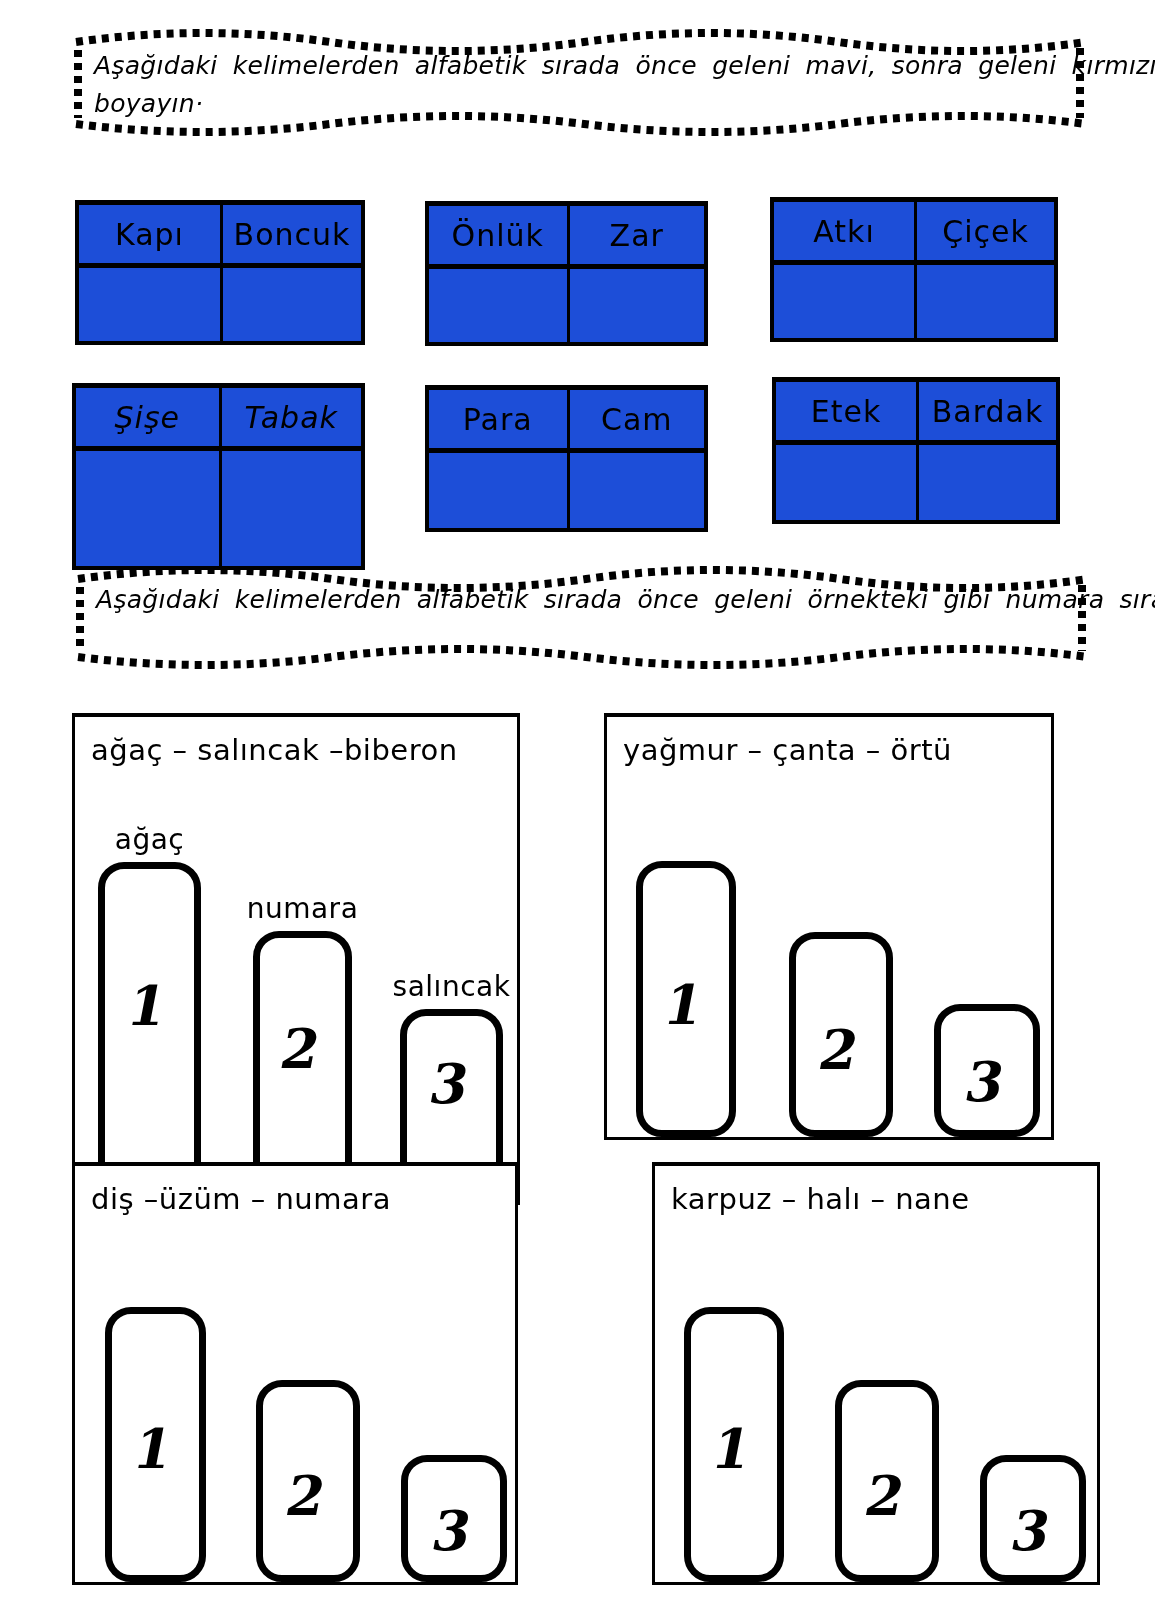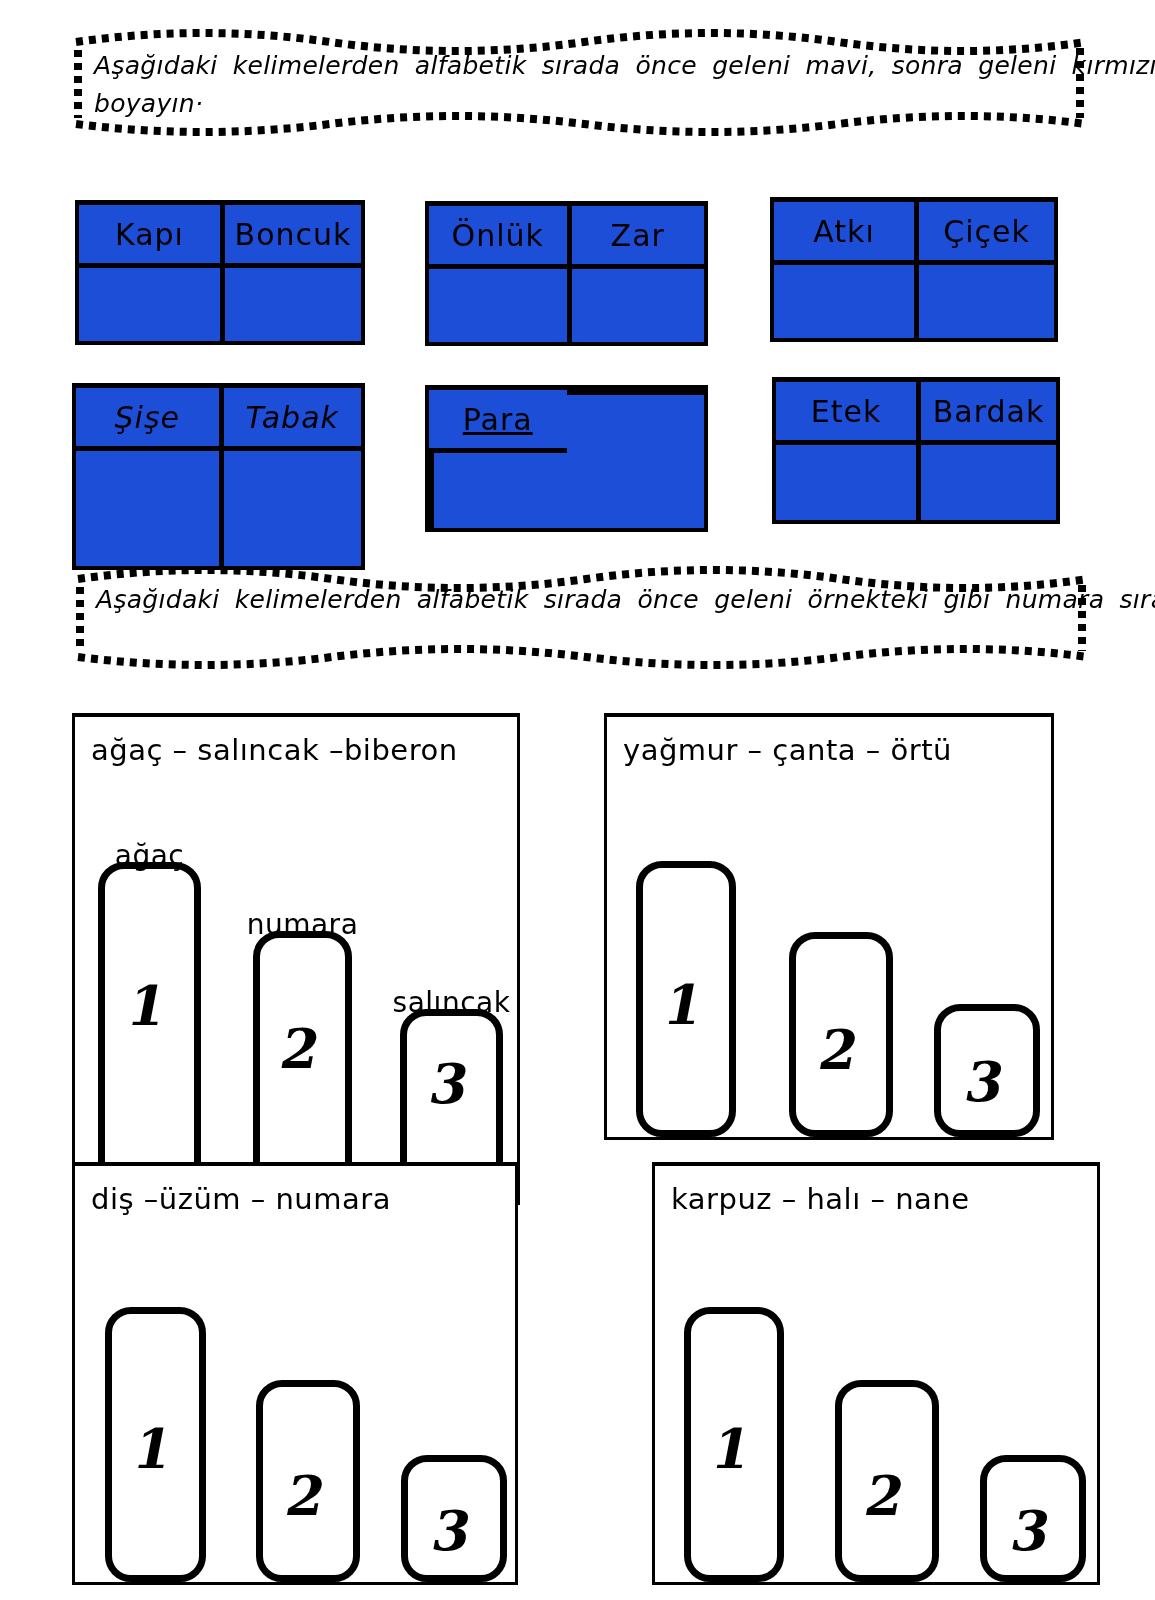--- a/index.html
+++ b/index.html
@@ -17,36 +17,36 @@
   }
   
   .wt{
     position:absolute;display:grid;grid-template-columns:1fr 1fr;
     border:4px solid #000;border-top-width:5px;background:#1d4ed8;box-sizing:border-box;
   }
   .wt-cell{
     display:flex;align-items:center;justify-content:center;box-sizing:border-box;
     font-size:30px;letter-spacing:1px;
   }
-  .wt-cell.c2{border-left:5px solid #000000;}
+  .wt-cell.c2{border-left:3px solid #000000;}
   .wt-cell.r2{border-top:5px solid #000;}
   
   .abox{
     position:absolute;border:3px solid #000;border-top-width:4px;background:#fff;box-sizing:border-box;
   }
   .abox-title{
     position:absolute;left:16px;top:16px;font-size:29px;letter-spacing:.5px;white-space:nowrap;
   }
   .bar{
     position:absolute;bottom:0;border:7px solid #000;border-radius:26px;
     background:#fff;box-sizing:border-box;
   }
   .bar-label{
     position:absolute;top:-46px;left:50%;transform:translateX(-50%);
-    font-size:28px;letter-spacing:.5px;white-space:nowrap;margin-top:16px;
+    font-size:28px;letter-spacing:.5px;white-space:nowrap;
   }
   .rank{
     position:absolute;left:50%;transform:translateX(-55%);
     font-family:"DejaVu Serif",serif;font-weight:bold;font-style:italic;
     font-size:54px;line-height:1;
   }
 </style>
 </head>
 <body>
 
@@ -102,23 +102,26 @@
     <div class="wt-cell">
         <span>Şişe</span>
       </div>
     <div class="wt-cell c2">
         <span>Tabak</span>
       </div>
     <div class="wt-cell r2"></div>
     <div class="wt-cell c2 r2"></div>
   </div>
 
-  <div class="wt" style="left:425px;top:385px;width:283px;height:147px;grid-template-rows:58px 1fr;text-decoration:underline;">
+  <div class="wt" style="left:425px;top:385px;width:283px;height:147px;grid-template-rows:58px 1fr;">
     <div class="wt-cell">
         <span>Para</span>
+      </div>
+    <div class="wt-cell c2">
+        <span>Cam</span>
       </div>
     <div class="wt-cell r2"></div>
     <div class="wt-cell c2 r2"></div>
   </div>
 
   <div class="wt" style="left:772px;top:377px;width:288px;height:147px;grid-template-rows:58px 1fr;">
     <div class="wt-cell">
         <span>Etek</span>
       </div>
     <div class="wt-cell c2">

